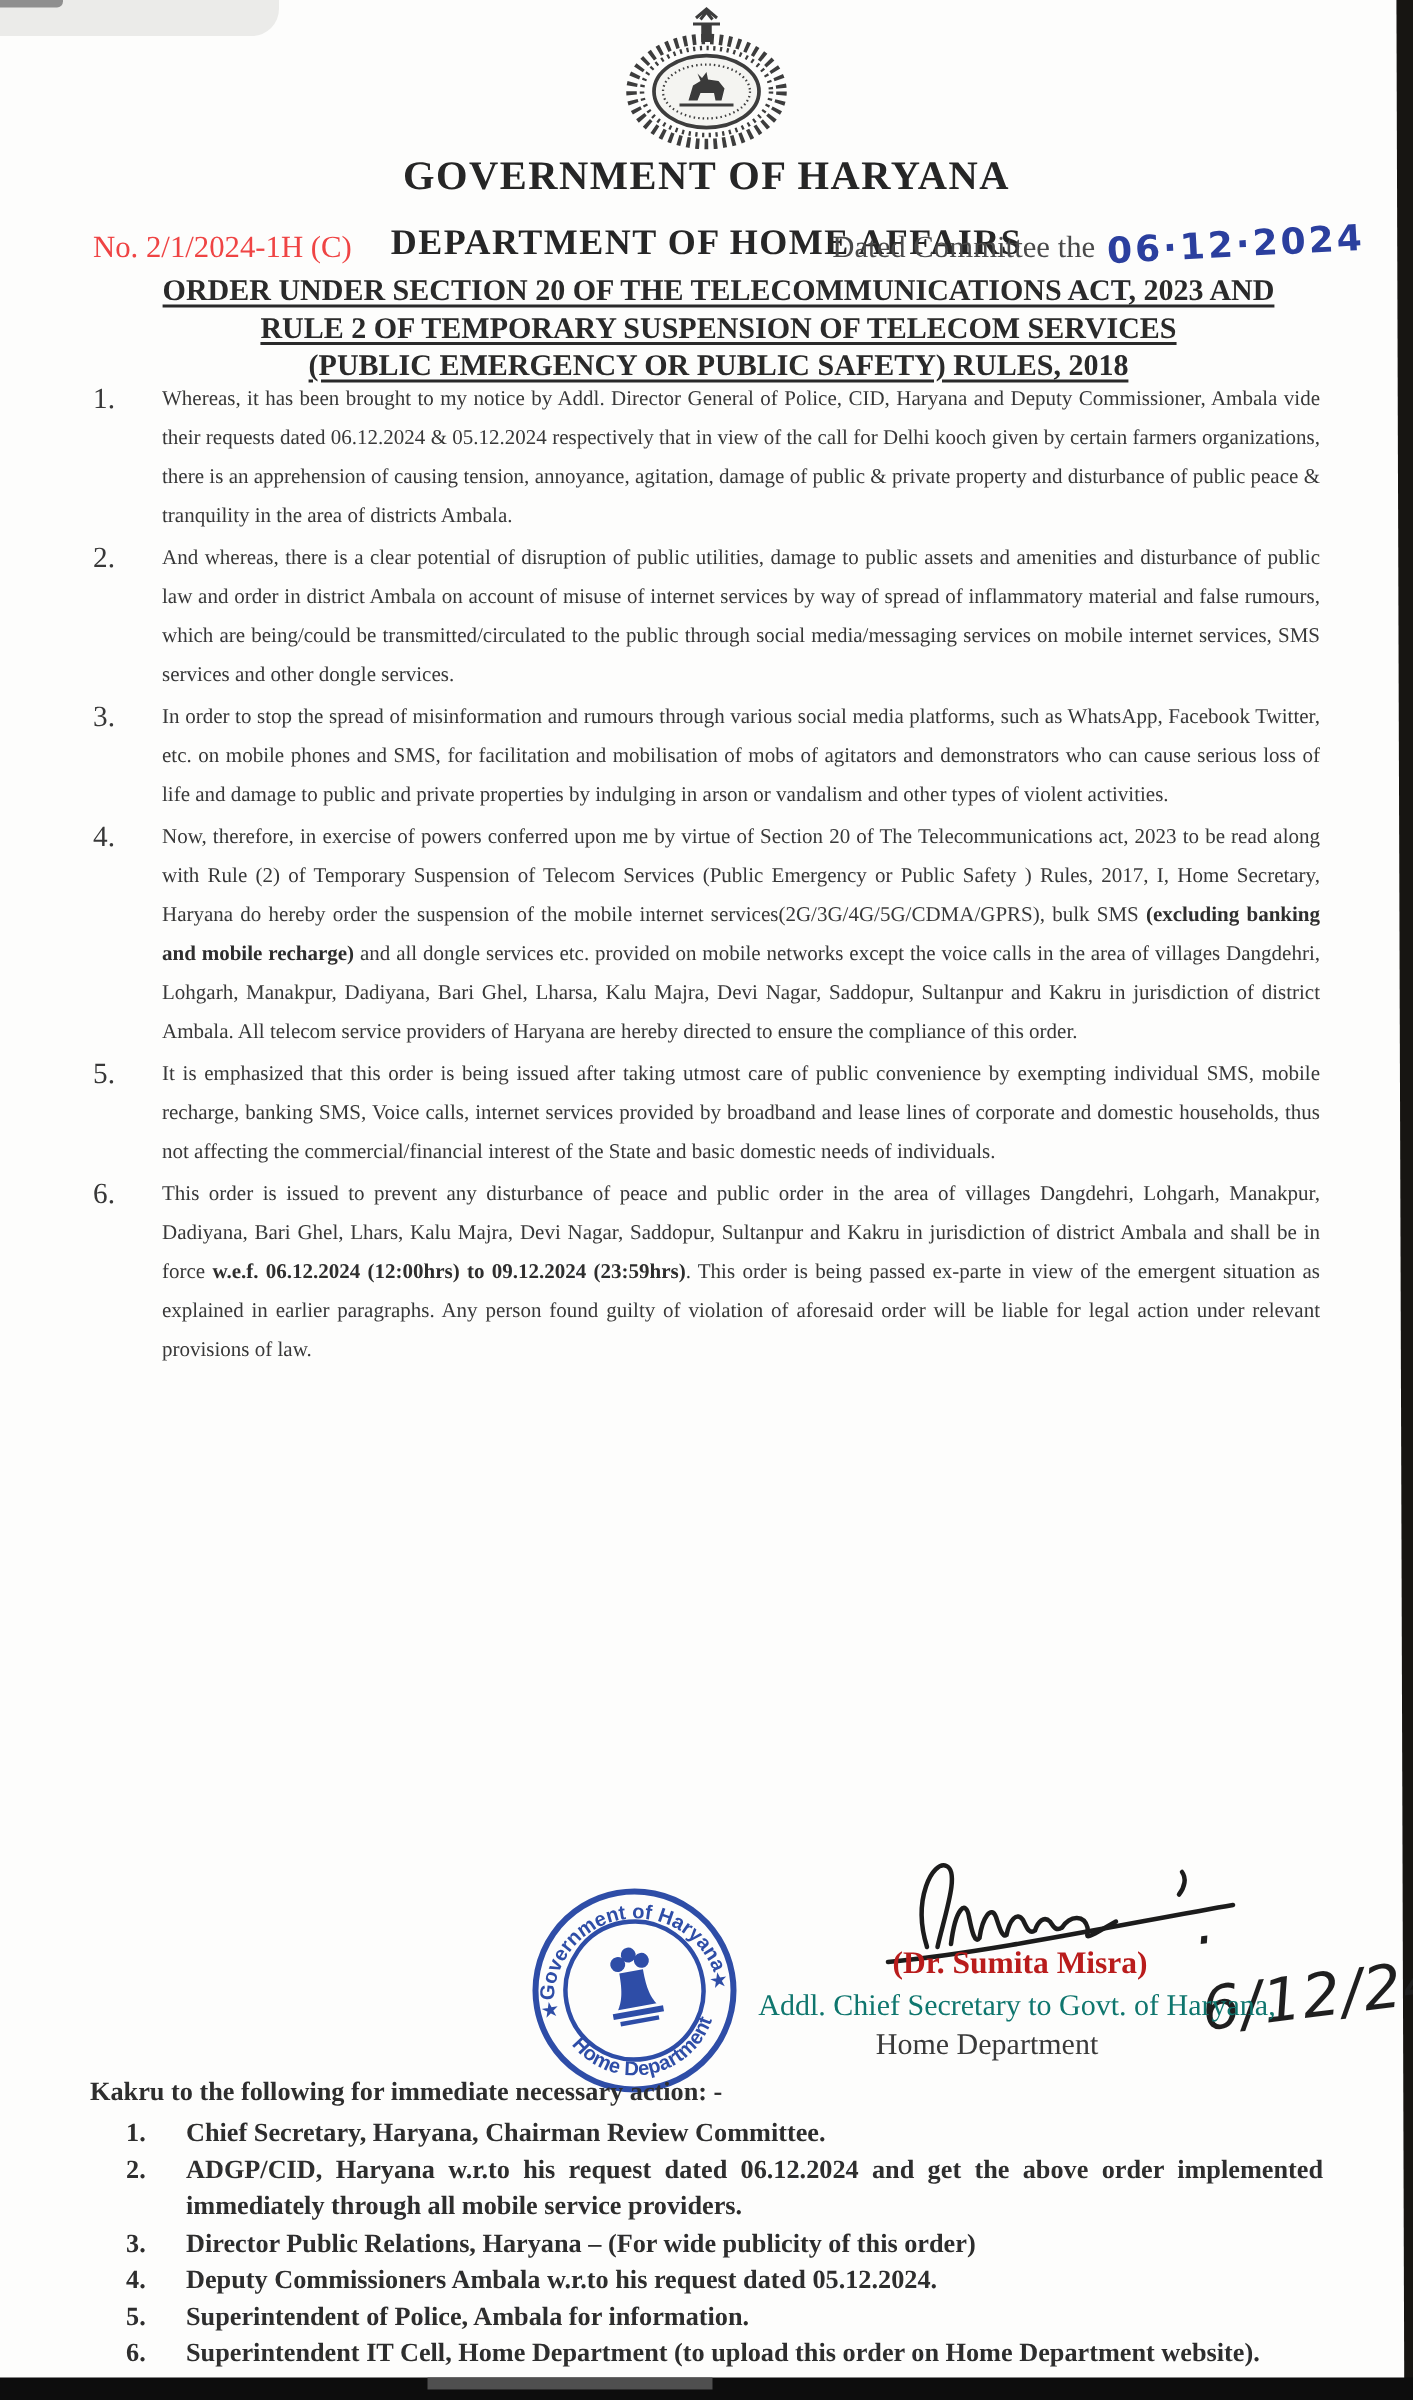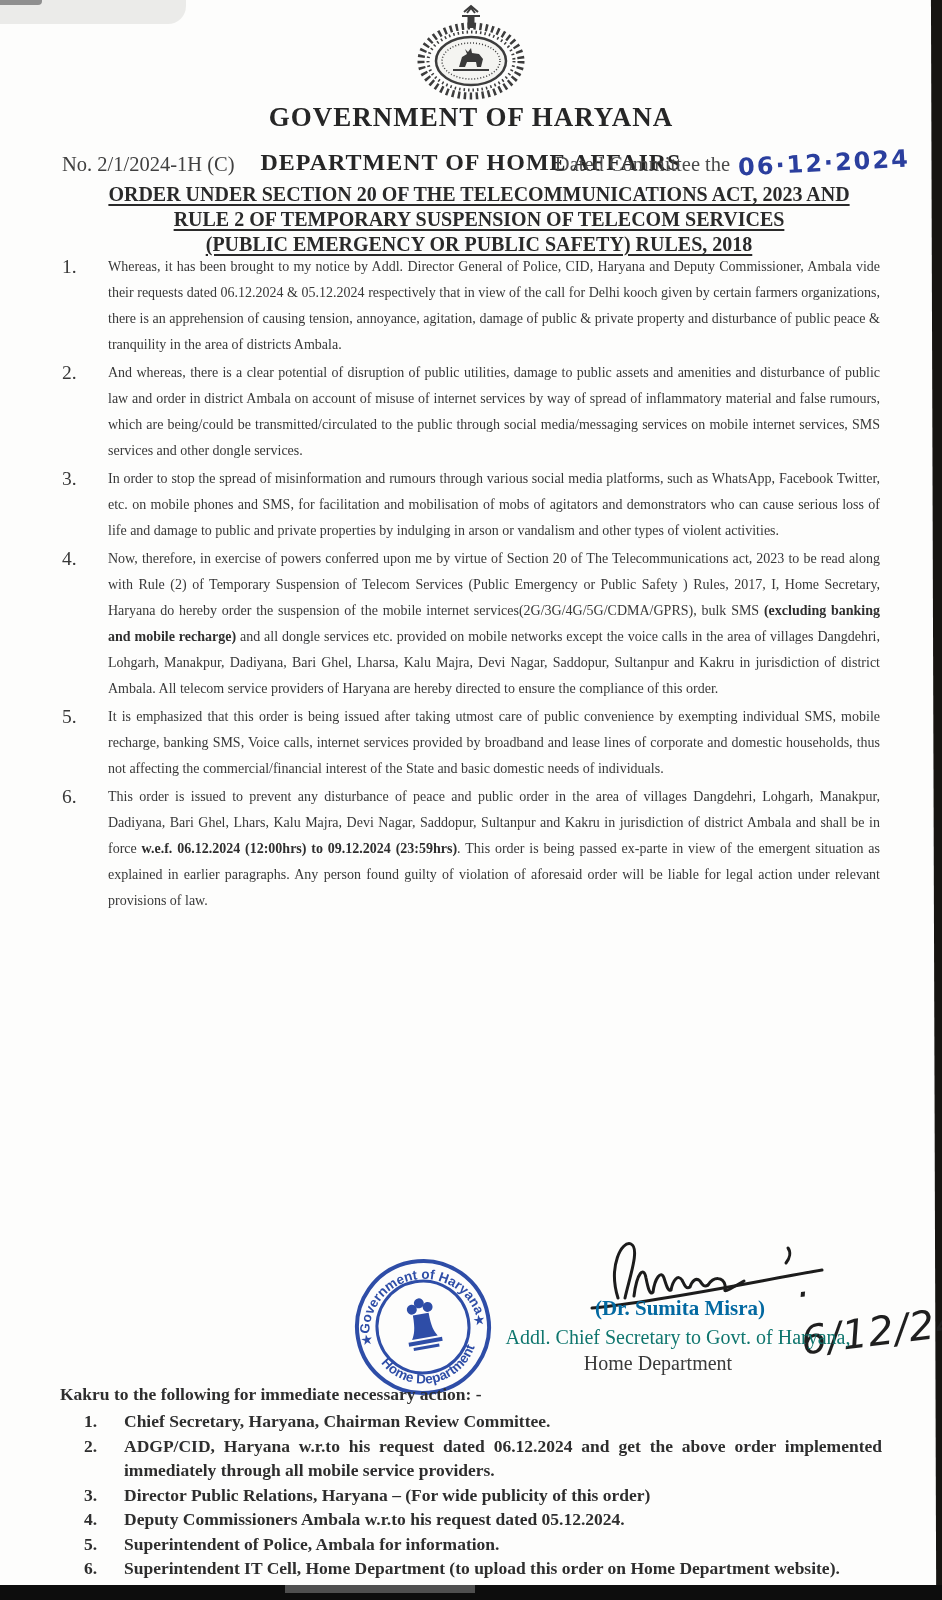--- a/index.html
+++ b/index.html
@@ -15,21 +15,21 @@
   .bottom-bar{position:absolute;left:0;bottom:0;width:942px;height:15px;background:#0d0d0d;}
   .bottom-bar .gray-seg{position:absolute;left:285px;top:0;width:190px;height:8px;background:#4f4f4f;display:block;}
 
   
   .header{position:absolute;left:0;top:4px;width:100%;text-align:center;}
   .emblem{display:block;margin:0 auto;}
   .gov-title{font-size:27px;font-weight:bold;color:#262626;letter-spacing:1px;line-height:30px;margin-top:2px;}
   .dept-title{font-size:24px;font-weight:bold;color:#262626;letter-spacing:1px;line-height:28px;margin-top:16px;}
 
   .ref-row{position:absolute;left:62px;top:149px;width:818px;display:flex;justify-content:space-between;align-items:baseline;}
-  .ref-no{font-size:20.5px;color:#404040;}
+  .ref-no{font-size:20.5px;color:#ef4444;}
   .dated{font-size:20.5px;color:#4a4a4a;}
   .hand-blue{display:inline-block;font-family:"DejaVu Sans",sans-serif;font-size:24px;font-weight:bold;
              color:#2b3f9e;letter-spacing:2px;transform:rotate(-3deg);margin-left:8px;margin-right:-30px;}
 
   .titles{position:absolute;left:70px;top:182px;width:818px;text-align:center;}
   .title-line{font-size:20px;font-weight:bold;color:#2a2a2a;line-height:25px;}
   .title-line span{text-decoration:underline;text-decoration-thickness:2px;text-underline-offset:3px;}
 
   
   .body-text{position:absolute;left:62px;top:254px;width:818px;}
@@ -37,21 +37,21 @@
   .pnum{flex:none;width:46px;font-size:19.5px;line-height:26px;color:#383838;}
   .ptext{flex:1;font-size:14px;line-height:26px;text-align:justify;color:#383838;}
   .ptext b{color:#2e2e2e;}
 
   
   .stamp{position:absolute;left:352px;top:1256px;width:142px;height:142px;}
   .sig-svg{position:absolute;left:578px;top:1232px;}
   .sig-date{position:absolute;left:798px;top:1262px;font-family:"DejaVu Sans",sans-serif;
             font-size:40px;color:#1f1f1f;font-style:italic;transform:rotate(-7deg);letter-spacing:1px;}
   .sig-name{position:absolute;left:560px;top:1296px;width:240px;text-align:center;
-            font-size:21px;font-weight:bold;color:#0369a1;}
+            font-size:21px;font-weight:bold;color:#b91c1c;}
   .sig-title1{position:absolute;left:478px;top:1326px;width:400px;text-align:center;font-size:20px;color:#0f766e;}
   .sig-title2{position:absolute;left:478px;top:1352px;width:360px;text-align:center;font-size:20px;color:#3a3a3a;}
 
   
   .copy{position:absolute;left:60px;top:1382px;width:822px;}
   .copy-heading{font-size:17.5px;font-weight:bold;color:#2e2e2e;line-height:24px;margin-bottom:3px;}
   .copy-item{display:flex;margin-left:24px;}
   .cnum{flex:none;width:40px;font-size:17.5px;font-weight:bold;line-height:24.5px;color:#2e2e2e;}
   .ctext{flex:1;font-size:17.5px;font-weight:bold;line-height:24.5px;color:#2e2e2e;text-align:justify;}
 </style>

